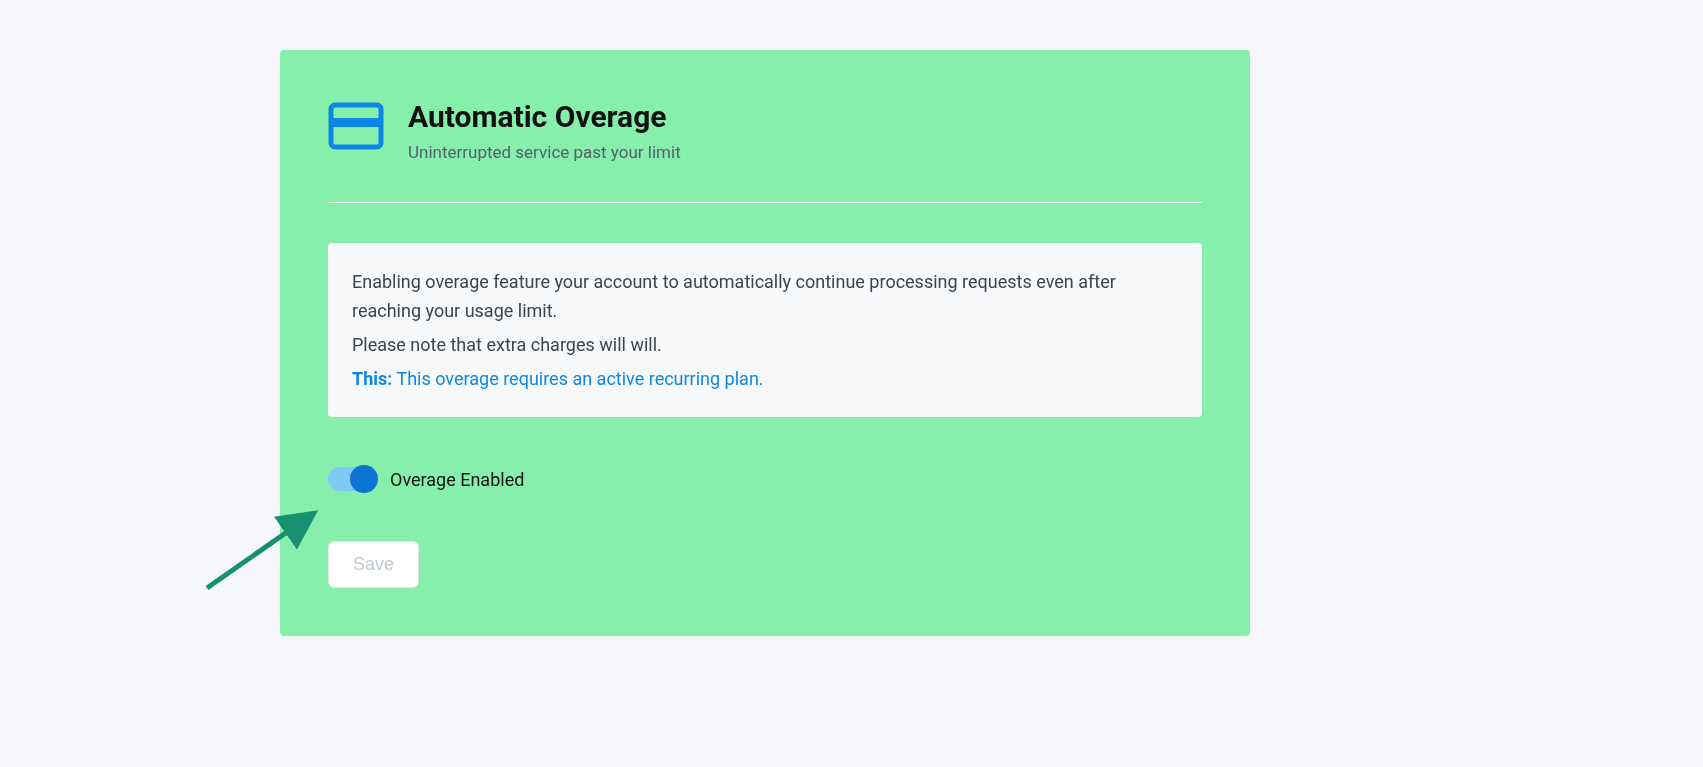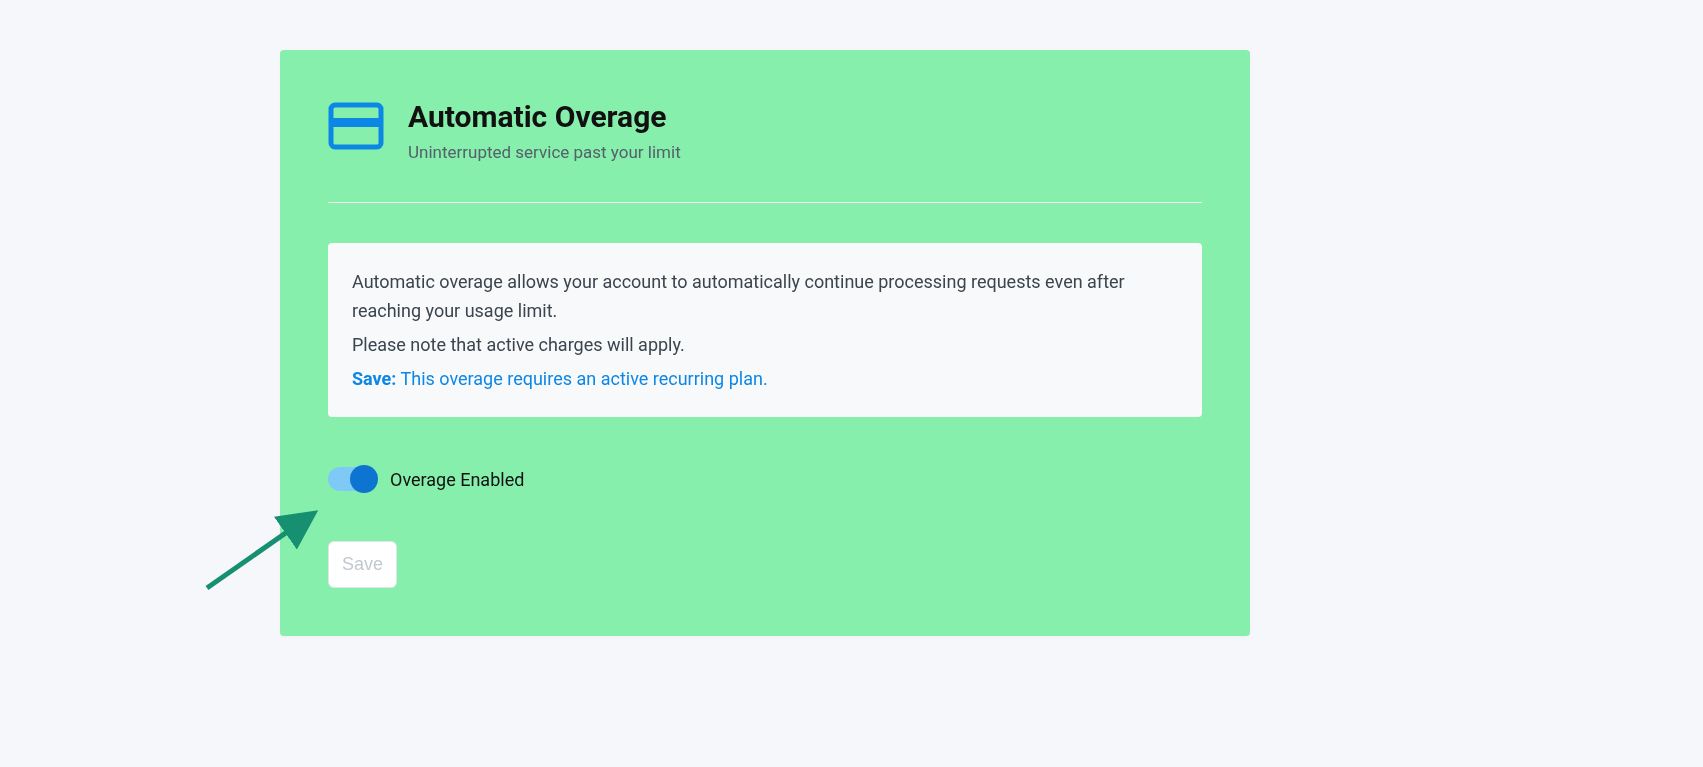--- a/index.html
+++ b/index.html
@@ -88,21 +88,21 @@
       background: #0d74d1;
       border-radius: 50%;
     }
     .toggle-label {
       font-size: 18px;
       color: #111111;
     }
     .save-btn {
       margin-top: 50px;
       display: inline-block;
-      padding: 12px 13px;
+      padding: 12px 24px;
       font-size: 18px;
       color: #c2c9d1;
       background: #ffffff;
       border: 1px solid #e2e6ea;
       border-radius: 6px;
       cursor: not-allowed;
     }
     .arrow-annotation {
       position: absolute;
       top: 488px;
@@ -121,24 +121,24 @@
         <rect x="3" y="16" width="50" height="9" fill="#0d87e6"></rect>
       </svg>
     </div>
     <div class="header-text">
       <h1>Automatic Overage</h1>
       <p>Uninterrupted service past your limit</p>
     </div>
   </div>
 
   <div class="info-box">
-    <p>Automatic overage allows your account to automatically continue processing requests even after reaching your usage limit.</p>
-    <p>Please note that active charges will apply.</p>
+    <p>Enabling overage feature your account to automatically continue processing requests even after reaching your usage limit.</p>
+    <p>Please note that extra charges will will.</p>
     <p class="info-note">
-      <strong>Save:</strong><span> This overage requires an active recurring plan.</span>
+      <strong>This:</strong><span> This overage requires an active recurring plan.</span>
     </p>
   </div>
 
   <div class="toggle-row">
     <div class="toggle">
       <div class="toggle-knob"></div>
     </div>
     <span class="toggle-label">Overage Enabled</span>
   </div>
 

